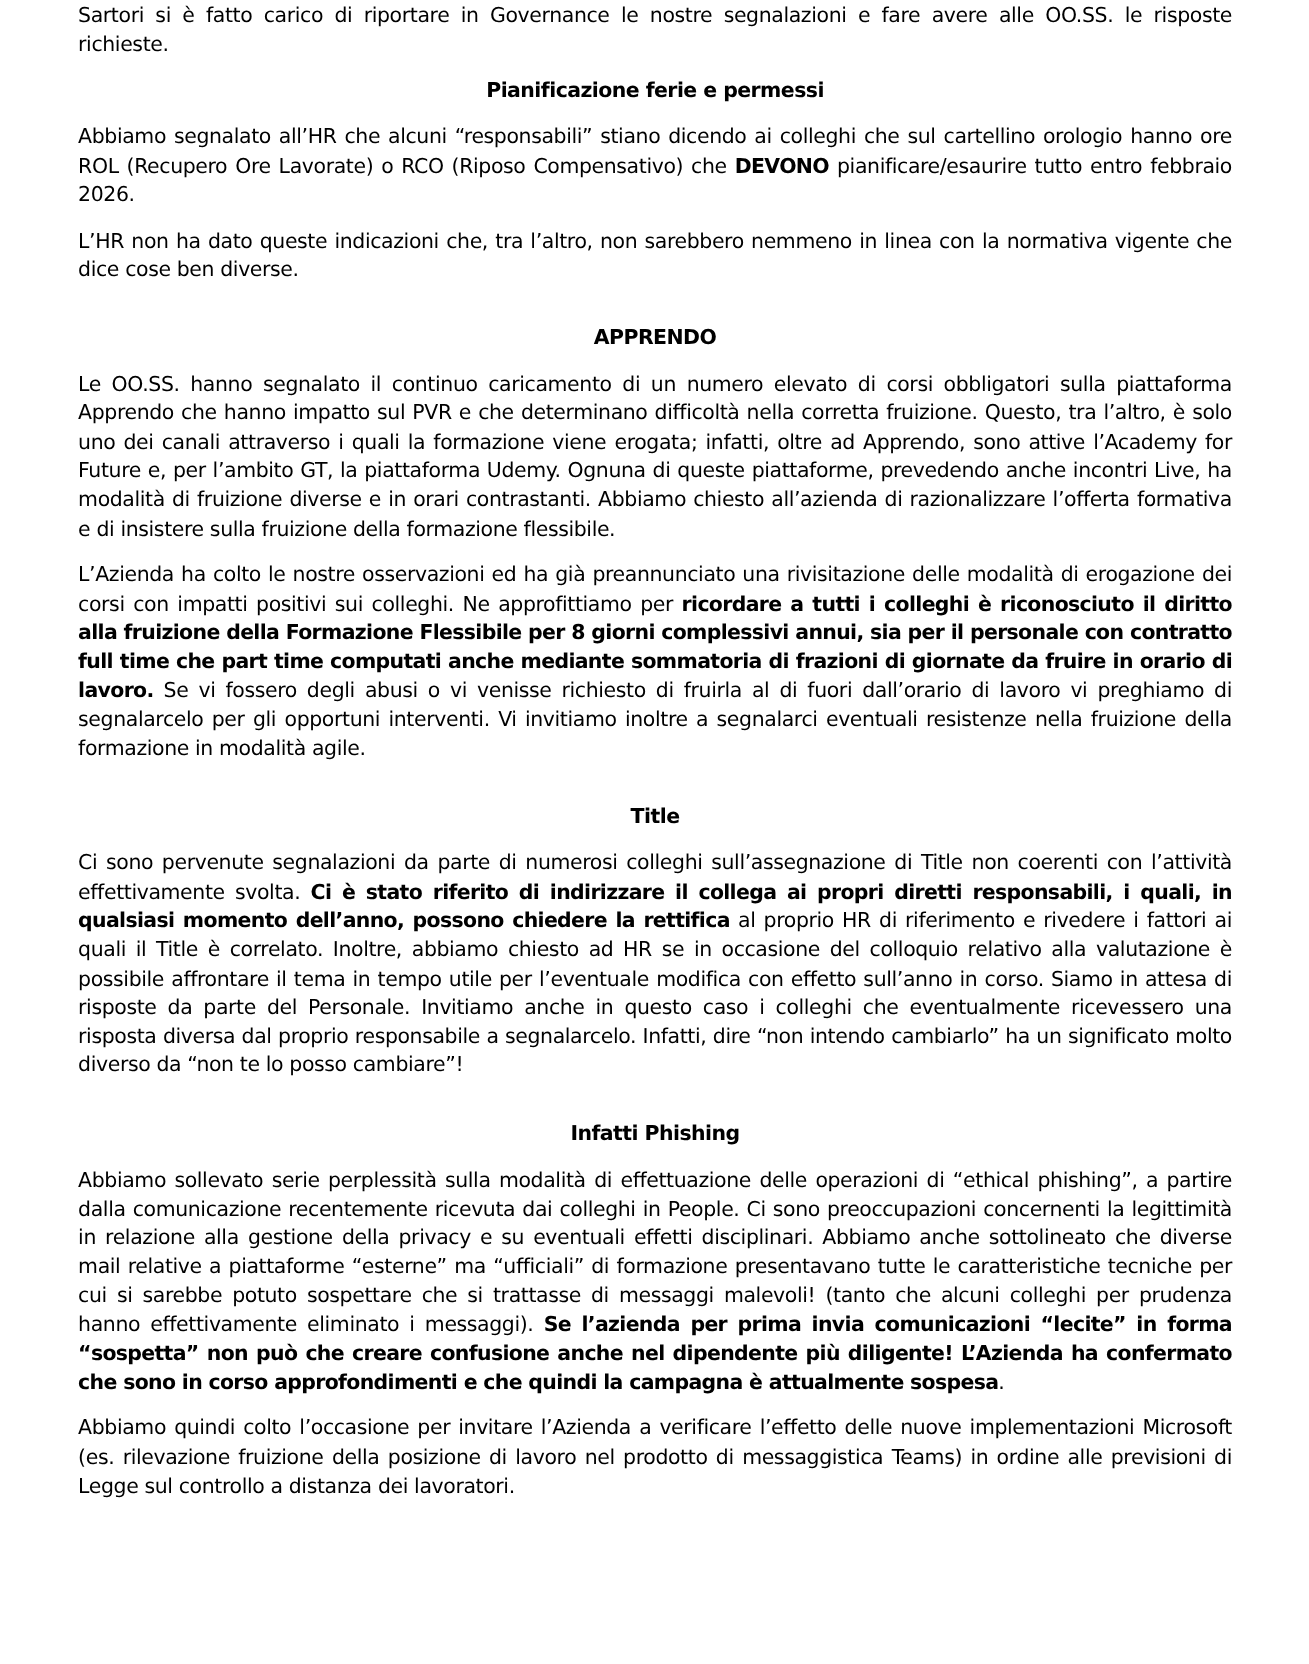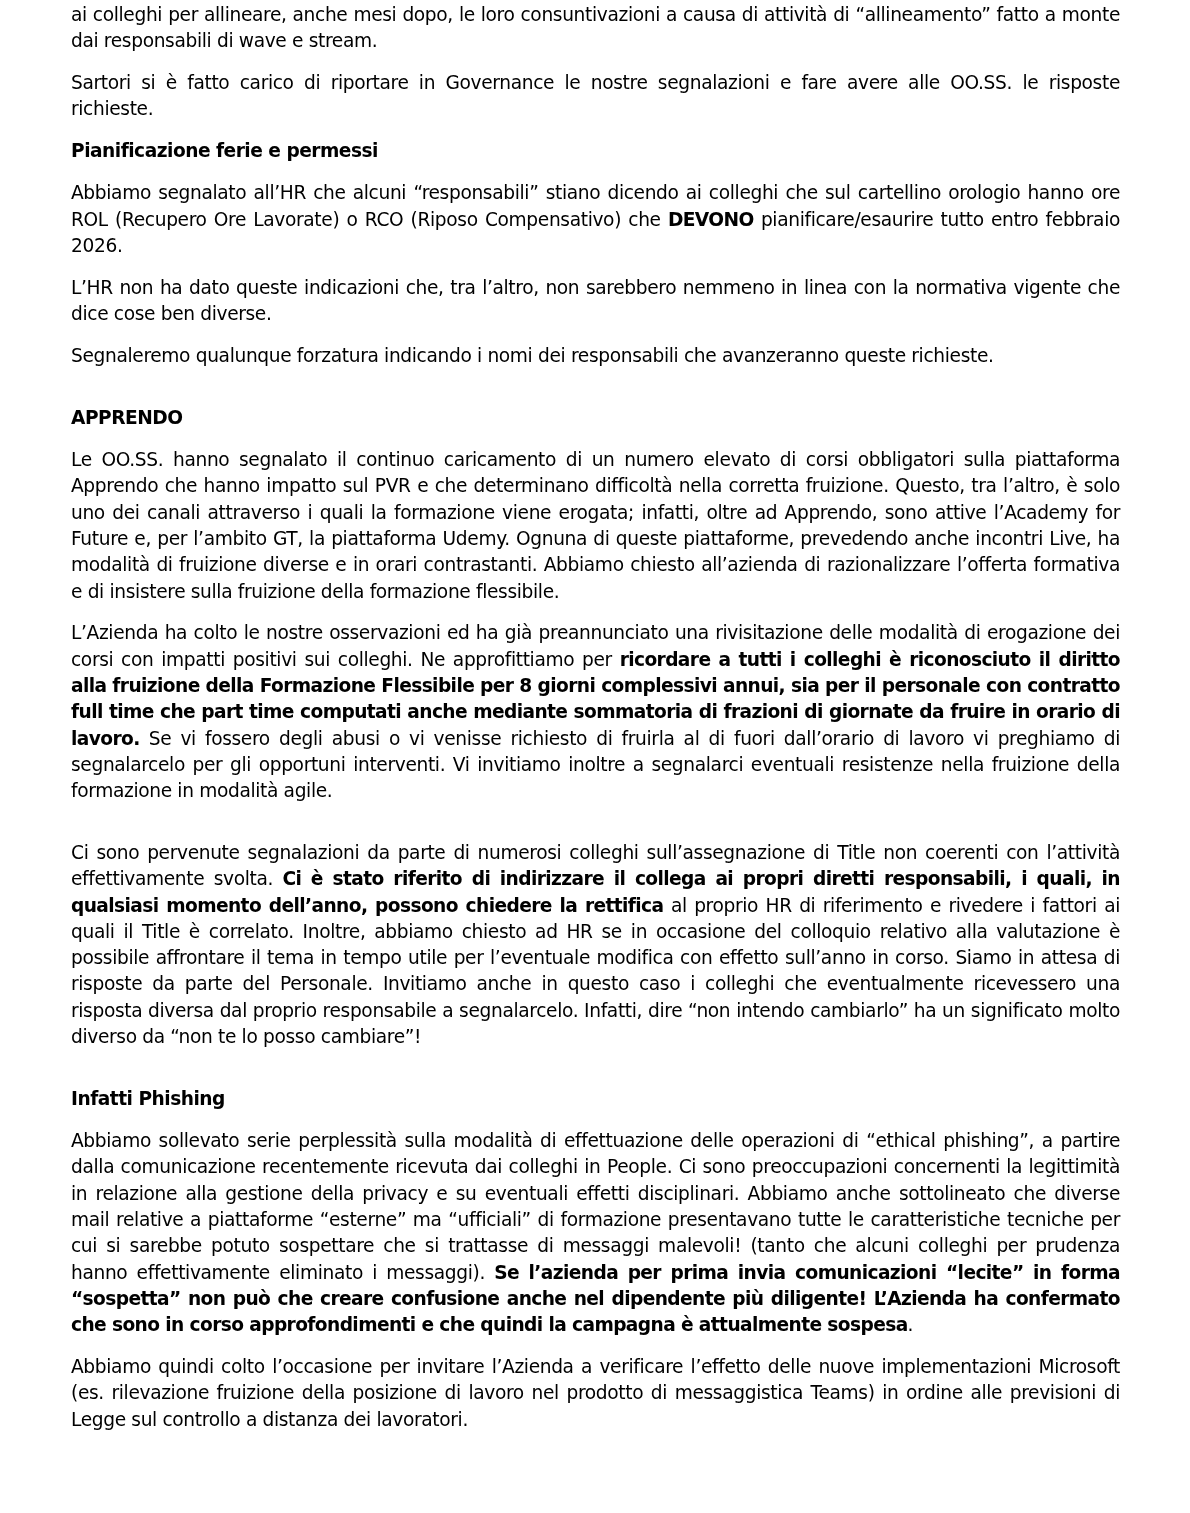--- a/index.html
+++ b/index.html
@@ -16,50 +16,49 @@
       left: 71px;
       top: 2px;
       width: 1049px;
       font-size: 18.6px;
       line-height: 26.3px;
       letter-spacing: -0.35px;
     }
     p { margin: 0; text-align: justify; }
     .para { margin-bottom: 15.5px; }
     .heading {
-      text-align: left;
+      text-align: center;
       font-weight: bold;
       margin-bottom: 16px;
       letter-spacing: -0.5px;
     }
     .b { font-weight: bold; letter-spacing: -0.6px; }
     .i { }
     .gap-l { height: 20px; }
   </style>
 </head>
 <body>
 
 <div class="page">
 
-  <p class="para">ai colleghi per allineare, anche mesi dopo, le loro consuntivazioni a causa di attività di “allineamento” fatto a monte dai responsabili di wave e stream.</p>
   <p class="para">Sartori si è fatto carico di riportare in Governance le nostre segnalazioni e fare avere alle OO.SS. le risposte richieste.</p>
 
   <div class="heading">Pianificazione ferie e permessi</div>
   <p class="para"><span>Abbiamo segnalato all’HR che alcuni “responsabili” stiano dicendo ai colleghi che sul cartellino orologio hanno ore ROL (Recupero Ore Lavorate) o RCO (Riposo Compensativo) che </span><span class="b">DEVONO</span><span> pianificare/esaurire tutto entro febbraio 2026.</span></p>
   <p class="para">L’HR non ha dato queste indicazioni che, tra l’altro, non sarebbero nemmeno in linea con la normativa vigente che dice cose ben diverse.</p>
-  <p class="para">Segnaleremo qualunque forzatura indicando i nomi dei responsabili che avanzeranno queste richieste.</p>
 
   <div class="gap-l"></div>
 
   <div class="heading">APPRENDO</div>
   <p class="para">Le OO.SS. hanno segnalato il continuo caricamento di un numero elevato di corsi obbligatori sulla piattaforma Apprendo che hanno impatto sul PVR e che determinano difficoltà nella corretta fruizione. Questo, tra l’altro, è solo uno dei canali attraverso i quali la formazione viene erogata; infatti, oltre ad Apprendo, sono attive l’Academy for Future e, per l’ambito GT, la piattaforma Udemy. Ognuna di queste piattaforme, prevedendo anche incontri Live, ha modalità di fruizione diverse e in orari contrastanti. Abbiamo chiesto all’azienda di razionalizzare l’offerta formativa e di insistere sulla fruizione della formazione flessibile.</p>
   <p class="para"><span>L’Azienda ha colto le nostre osservazioni ed ha già preannunciato una rivisitazione delle modalità di erogazione dei corsi con impatti positivi sui colleghi. Ne approfittiamo per </span><span class="b">ricordare a tutti i colleghi è riconosciuto il diritto alla fruizione della Formazione Flessibile per 8 giorni complessivi annui, sia per il personale con contratto full time che part time computati anche mediante sommatoria di frazioni di giornate da fruire in orario di lavoro.</span><span> Se vi fossero degli abusi o vi venisse richiesto di fruirla al di fuori dall’orario di lavoro vi preghiamo di segnalarcelo per gli opportuni interventi. Vi invitiamo inoltre a segnalarci eventuali resistenze nella fruizione della formazione in modalità agile.</span></p>
 
   <div class="gap-l"></div>
 
+  <div class="heading">Title</div>
   <p class="para"><span>Ci sono pervenute segnalazioni da parte di numerosi colleghi sull’assegnazione di Title non coerenti con l’attività effettivamente svolta. </span><span class="b">Ci è stato riferito di indirizzare il collega ai propri diretti responsabili, i quali, in qualsiasi momento dell’anno, possono chiedere la rettifica</span><span> al proprio HR di riferimento e rivedere i fattori ai quali il Title è correlato. Inoltre, abbiamo chiesto ad HR se in occasione del colloquio relativo alla valutazione è possibile affrontare il tema in tempo utile per l’eventuale modifica con effetto sull’anno in corso. Siamo in attesa di risposte da parte del Personale. Invitiamo anche in questo caso i colleghi che eventualmente ricevessero una risposta diversa dal proprio responsabile a segnalarcelo. Infatti, dire “non </span><span class="i">intendo</span><span> cambiarlo” ha un significato molto diverso da “non te lo </span><span class="i">posso</span><span> cambiare”!</span></p>
 
   <div class="gap-l"></div>
 
   <div class="heading">Infatti Phishing</div>
   <p class="para"><span>Abbiamo sollevato serie perplessità sulla modalità di effettuazione delle operazioni di “ethical phishing”, a partire dalla comunicazione recentemente ricevuta dai colleghi in People. Ci sono preoccupazioni concernenti la legittimità in relazione alla gestione della privacy e su eventuali effetti disciplinari. Abbiamo anche sottolineato che diverse mail relative a piattaforme “esterne” ma “ufficiali” di formazione presentavano tutte le caratteristiche tecniche per cui si sarebbe potuto sospettare che si trattasse di messaggi malevoli! (tanto che alcuni colleghi per prudenza hanno effettivamente eliminato i messaggi). </span><span class="b">Se l’azienda per prima invia comunicazioni “lecite” in forma “sospetta” non può che creare confusione anche nel dipendente più diligente! L’Azienda ha confermato che sono in corso approfondimenti e che quindi la campagna è attualmente sospesa</span><span>.</span></p>
   <p class="para"><span>Abbiamo quindi colto l’occasione per invitare l’Azienda a verificare l’effetto delle nuove implementazioni Microsoft (es. rilevazione </span><span class="i">fruizione</span><span> della posizione di lavoro nel prodotto di messaggistica Teams) in ordine alle previsioni di Legge sul controllo a distanza dei lavoratori.</span></p>
 
 </div>
 

